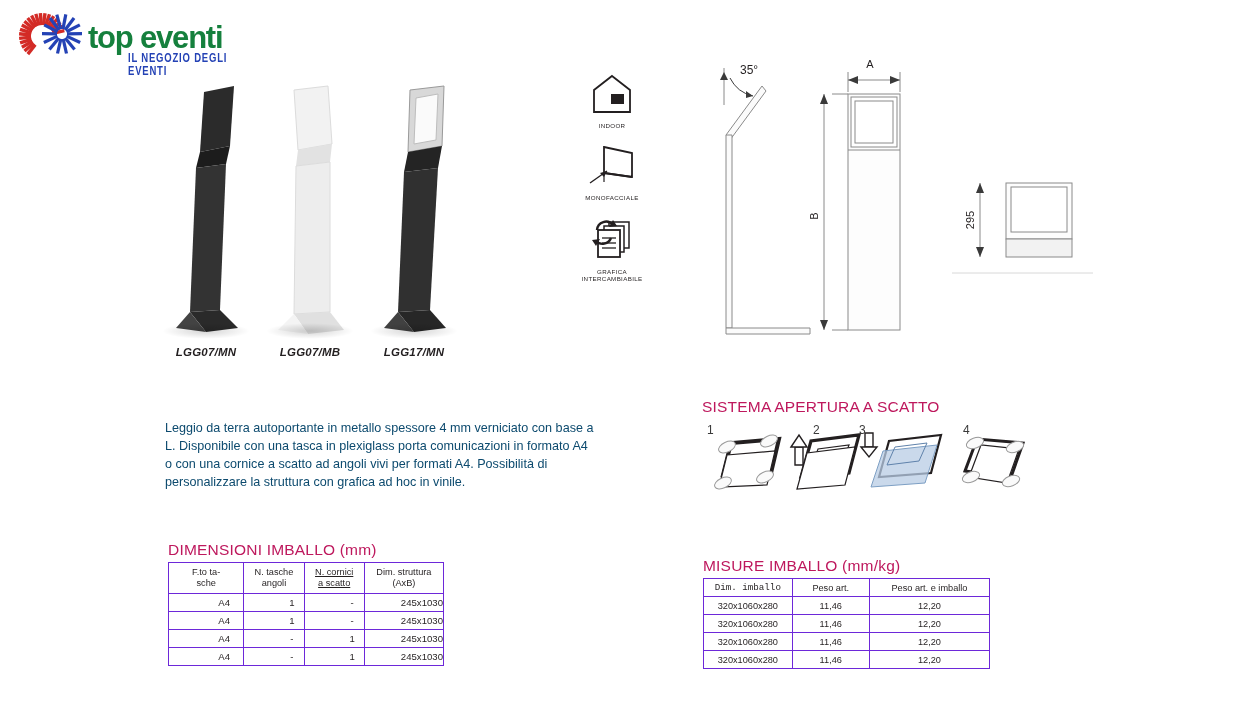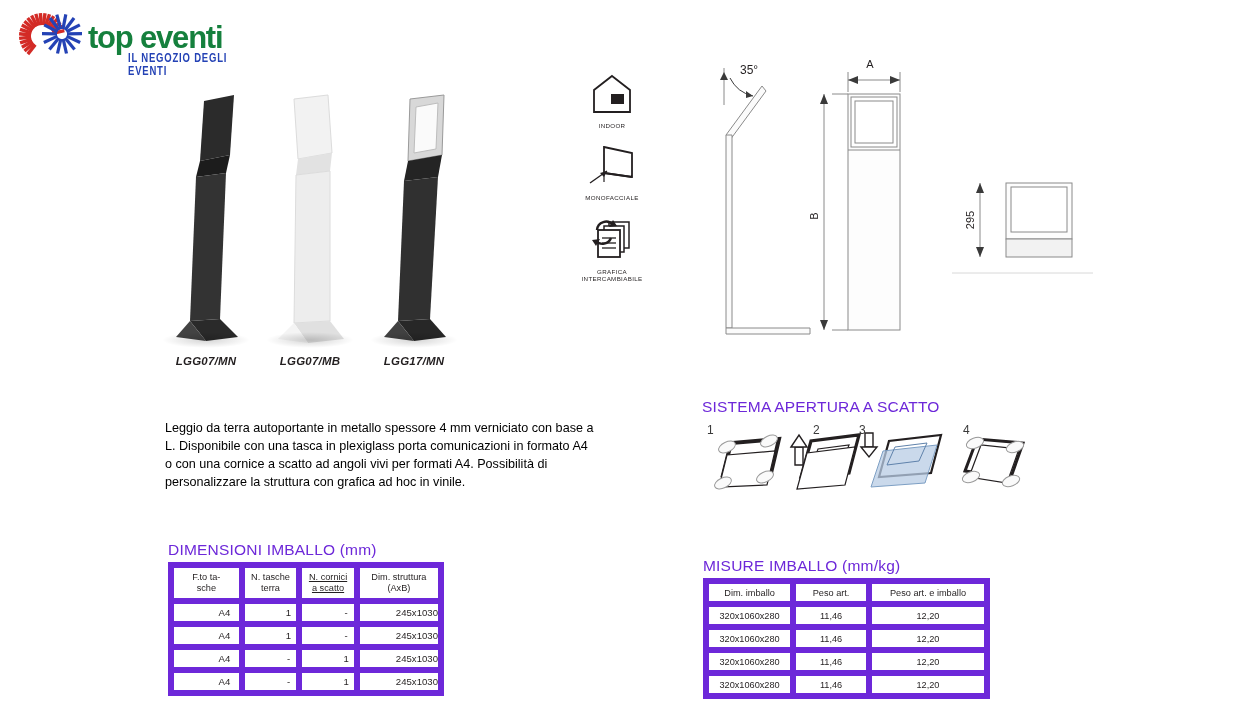--- a/index.html
+++ b/index.html
@@ -11,62 +11,62 @@
   #logo{left:8px;top:8px;width:250px;height:56px;}
   #logo-mark{position:absolute;left:4px;top:2px;width:72px;height:52px;}
   #logo-word{position:absolute;left:80px;top:14px;font-size:31px;font-weight:700;
              color:#15803d;letter-spacing:-1.2px;line-height:1;}
   #logo-tag{position:absolute;left:120px;top:44px;font-size:9.5px;font-weight:700;
             color:#2442b5;letter-spacing:.8px;line-height:1;
             transform:scaleY(1.25);transform-origin:left top;}
 
   
   #products{left:160px;top:70px;width:400px;height:285px;}
-  .prod{position:absolute;bottom:7px;width:92px;height:255px;font-style:italic;}
+  .prod{position:absolute;bottom:16px;width:92px;height:255px;font-style:italic;}
   .prod .shadow{position:absolute;bottom:0;left:2px;width:88px;height:16px;
       background:radial-gradient(ellipse at 50% 50%,rgba(0,0,0,.17),rgba(0,0,0,0) 70%);}
   .prod-label{position:absolute;top:262px;width:100%;text-align:center;
               font-size:11.5px;font-weight:700;letter-spacing:.2px;}
 
   
   #features{left:572px;top:72px;width:80px;height:230px;}
   .feat{position:relative;width:80px;margin-bottom:14px;text-align:center;}
   .feat-cap{font-size:6.2px;letter-spacing:.35px;line-height:1.25;margin-top:2px;}
 
   
   #tech{left:700px;top:50px;width:260px;height:300px;}
   #detail{left:950px;top:165px;width:145px;height:120px;}
 
   
   #desc{left:165px;top:420px;width:432px;font-size:12.6px;line-height:1.42;
-        color:#000000;}
-
-  
-  .sect-title{font-size:15.5px;color:#6d28d9;letter-spacing:.2px;}
+        color:#0c4a6e;}
+
+  
+  .sect-title{font-size:15.5px;color:#be185d;letter-spacing:.2px;}
   #t1-title{left:168px;top:541px;}
   #t2-title{left:703px;top:557px;}
   #apertura-title{left:702px;top:398px;}
 
   
   #apertura{left:705px;top:425px;width:320px;height:78px;}
   .step{position:absolute;top:0;width:80px;height:78px;}
   .step-num{position:absolute;top:-2px;font-size:12px;color:#3a3a3a;}
 
   
   table{border-collapse:collapse;position:absolute;}
-  table td,table th{border:6px solid #6d28d9;text-align:center;color:#231f20;
+  table td,table th{border:1px solid #6d28d9;text-align:center;color:#231f20;
         font-weight:400;padding:0;}
   #table1{left:168px;top:562px;width:276px;}
   #table1 th{height:30px;font-size:9.2px;line-height:1.18;}
   #table1 td{height:17px;font-size:9.6px;padding-left:36px;}
   #table2{left:703px;top:578px;width:287px;}
   #table2 th{height:17px;font-size:9.2px;}
   #table2 td{height:17px;font-size:9.2px;}
   .c1{width:29%;} .c2{width:23%;margin-left:48px;} .c3{width:23%;text-decoration:underline;} .c4{width:25%;}
-  .d1{width:31%;} .d2{width:27%;} .d3{width:42%;}
+  .d1{width:31%;font-family:Liberation Mono, monospace;} .d2{width:27%;} .d3{width:42%;}
 </style>
 </head>
 <body>
 
 <div class="abs" id="logo">
   <svg id="logo-mark" viewBox="0 0 72 52">
     <g id="burst-red" fill="#d32b26">
         <line x1="23.227723771417757" y1="34.66811828967394" x2="15.83978606750986" y2="44.12424733295461" stroke="#d32b26" stroke-width="3.4"></line>
         <line x1="21.63553437839966" y1="33.14392853163202" x2="12.510662791199287" y2="40.93730511159423" stroke="#d32b26" stroke-width="3.4"></line>
         <line x1="20.379183221466647" y1="31.33290582270971" x2="9.883746735793899" y2="37.150621265665755" stroke="#d32b26" stroke-width="3.4"></line>
@@ -304,21 +304,21 @@
 <div class="abs sect-title" id="t1-title">DIMENSIONI IMBALLO (mm)</div>
 <table id="table1">
   <thead>
     <tr>
       <th class="c1">
         <span>F.to ta-</span><br>
         <span>sche</span>
       </th>
       <th class="c2">
         <span>N. tasche</span><br>
-        <span>terra</span>
+        <span>angoli</span>
       </th>
       <th class="c3">
         <span>N. cornici</span><br>
         <span>a scatto</span>
       </th>
       <th class="c4">
         <span>Dim. struttura</span><br>
         <span>(AxB)</span>
       </th>
     </tr>

